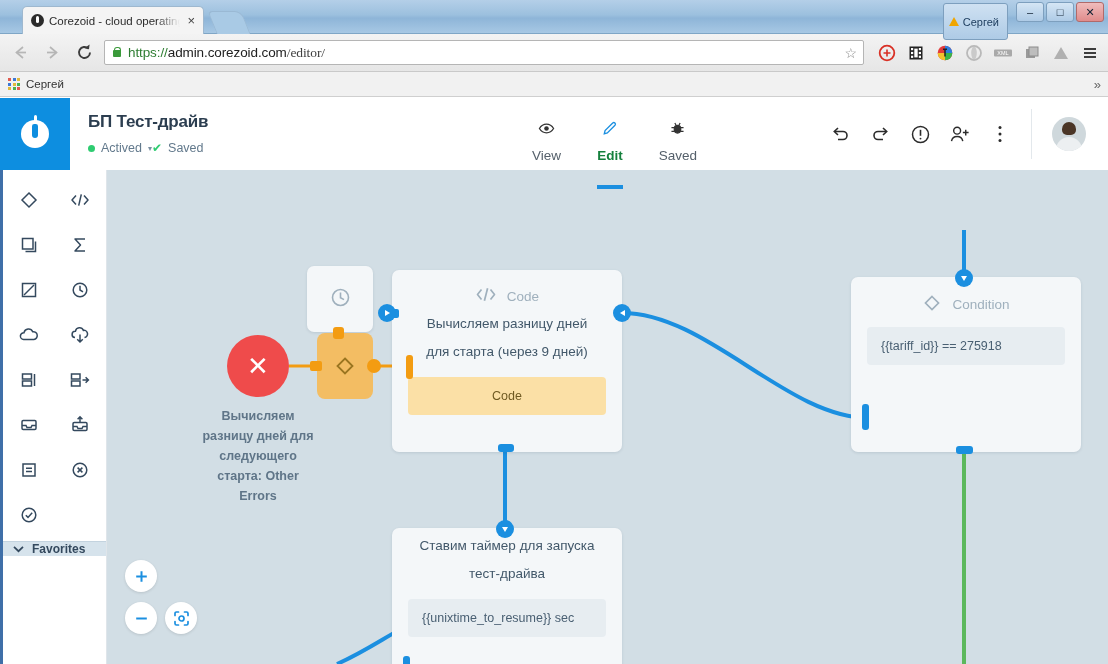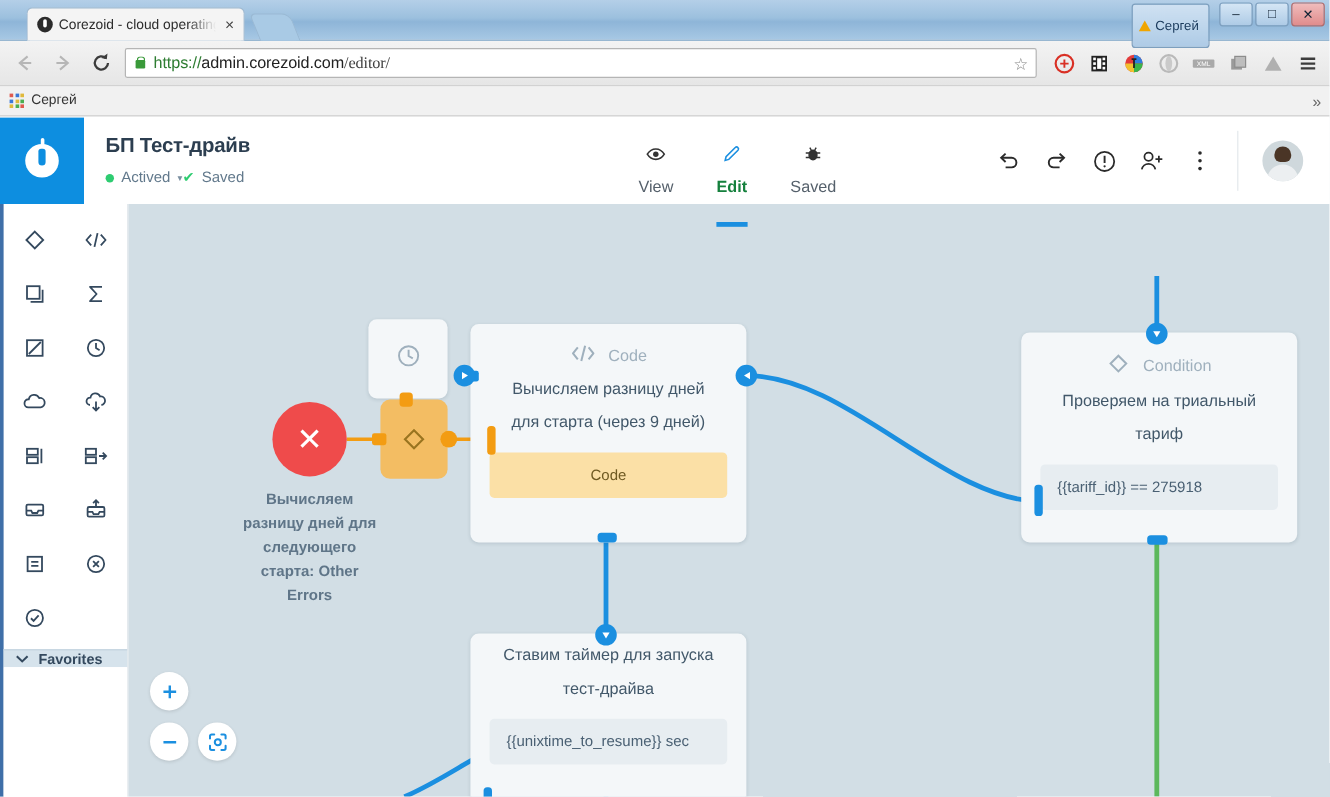--- a/index.html
+++ b/index.html
@@ -700,21 +700,20 @@
 
         <div class="node" style="left:744px; top:107px; width:230px; height:175px;">
           <div class="node-hd">
             <span>
               <svg width="20" height="20" viewBox="0 0 20 20">
                   <path d="M10 3.5 L16.5 10 L10 16.5 L3.5 10 Z" fill="none" stroke="#9fb0bd" stroke-width="1.7"></path>
                 </svg>
             </span>
             <span>Condition</span>
           </div>
-          <div class="node-title">Проверяем на триальный тариф</div>
           <div class="slot">{{tariff_id}} == 275918</div>
         </div>
         <div class="port" style="left:848px; top:99px;">
           <svg width="8" height="7" viewBox="0 0 8 7">
               <path d="M1 1 L7 1 L4 6 Z" fill="#fff"></path>
             </svg>
         </div>
         <div class="stub" style="left:755px; top:234px; width:7px; height:26px; border-radius:3px;"></div>
         <div class="stub" style="left:849px; top:276px; width:17px; height:8px; border-radius:3px;"></div>
 

